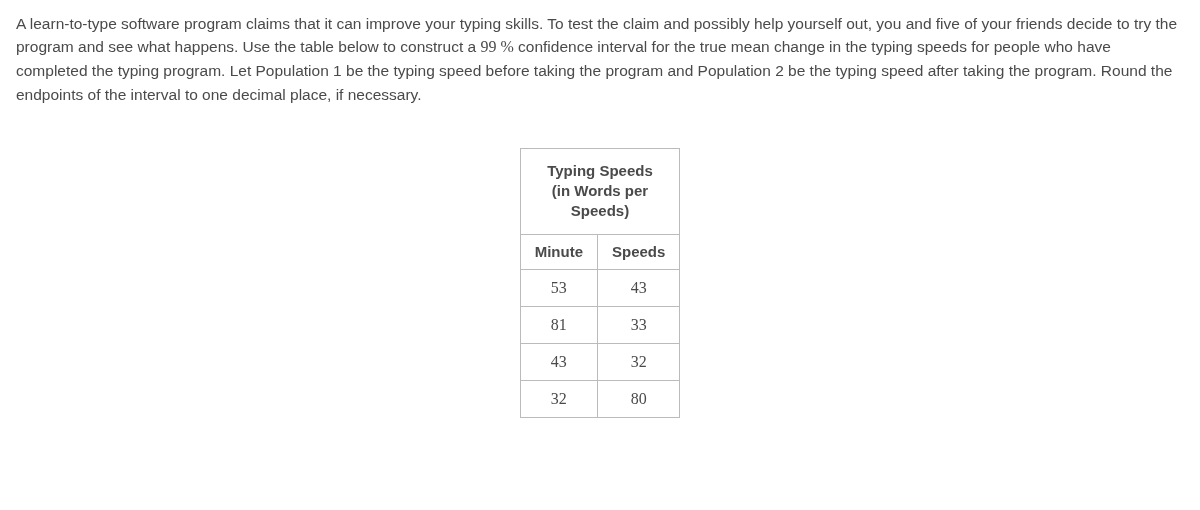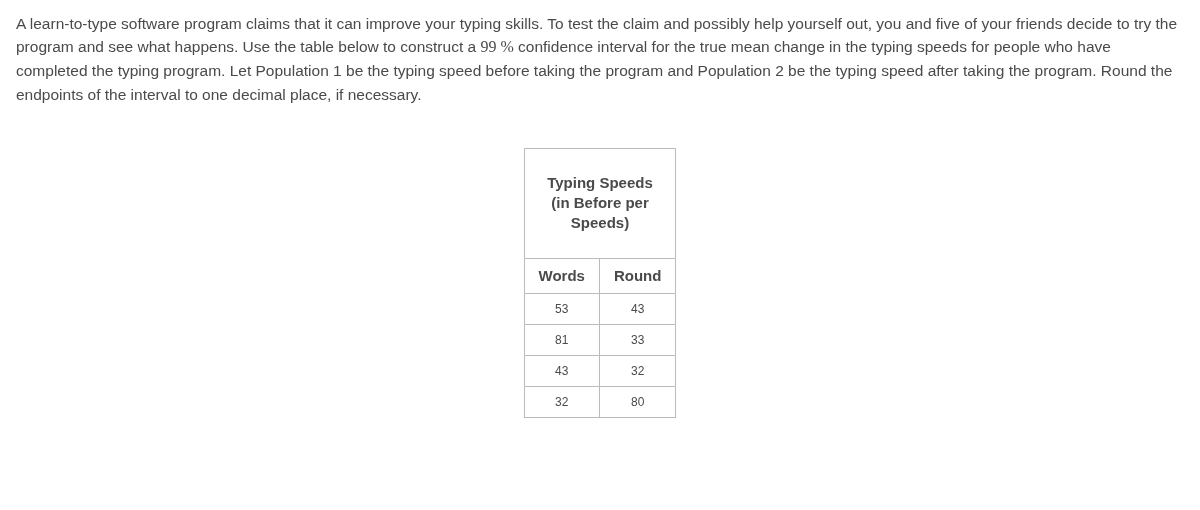--- a/index.html
+++ b/index.html
@@ -28,51 +28,51 @@
       border: 1px solid #bbb;
     }
     table th, table td {
       border: 1px solid #bbb;
       text-align: center;
       padding: 6px 14px;
       font-size: 15px;
     }
     .caption-cell {
       font-weight: 700;
-      padding: 24px 10px;
+      padding: 12px 10px;
       line-height: 1.35;
     }
     .header-cell {
       font-weight: 700;
     }
     .data-cell {
-      font-family: Liberation Sans, sans-serif;
-      font-size: 12px;
+      font-family: Liberation Serif, serif;
+      font-size: 16px;
     }
   </style>
 </head>
 <body>
 
 <div class="question-text">
   <span>A learn-to-type software program claims that it can improve your typing skills. To test the claim and possibly help yourself out, you and five of your friends decide to try the program and see what happens. Use the table below to construct a </span><span class="confidence-level">99 %</span><span> confidence interval for the true mean change in the typing speeds for people who have completed the typing program. Let Population 1 be the typing speed before taking the program and Population 2 be the typing speed after taking the program. Round the endpoints of the interval to one decimal place, if necessary.</span>
 </div>
 
 <div class="table-container">
   <table>
     <tbody>
         <tr>
       <th colspan="2" class="caption-cell">
         <span>Typing Speeds</span><br>
-        <span>(in Before per</span><br>
+        <span>(in Words per</span><br>
         <span>Speeds)</span>
       </th>
     </tr>
     <tr>
-      <th class="header-cell">Words</th>
-      <th class="header-cell">Round</th>
+      <th class="header-cell">Minute</th>
+      <th class="header-cell">Speeds</th>
     </tr>
     <tr>
       <td class="data-cell">53</td>
       <td class="data-cell">43</td>
     </tr>
     <tr>
       <td class="data-cell">81</td>
       <td class="data-cell">33</td>
     </tr>
     <tr>

